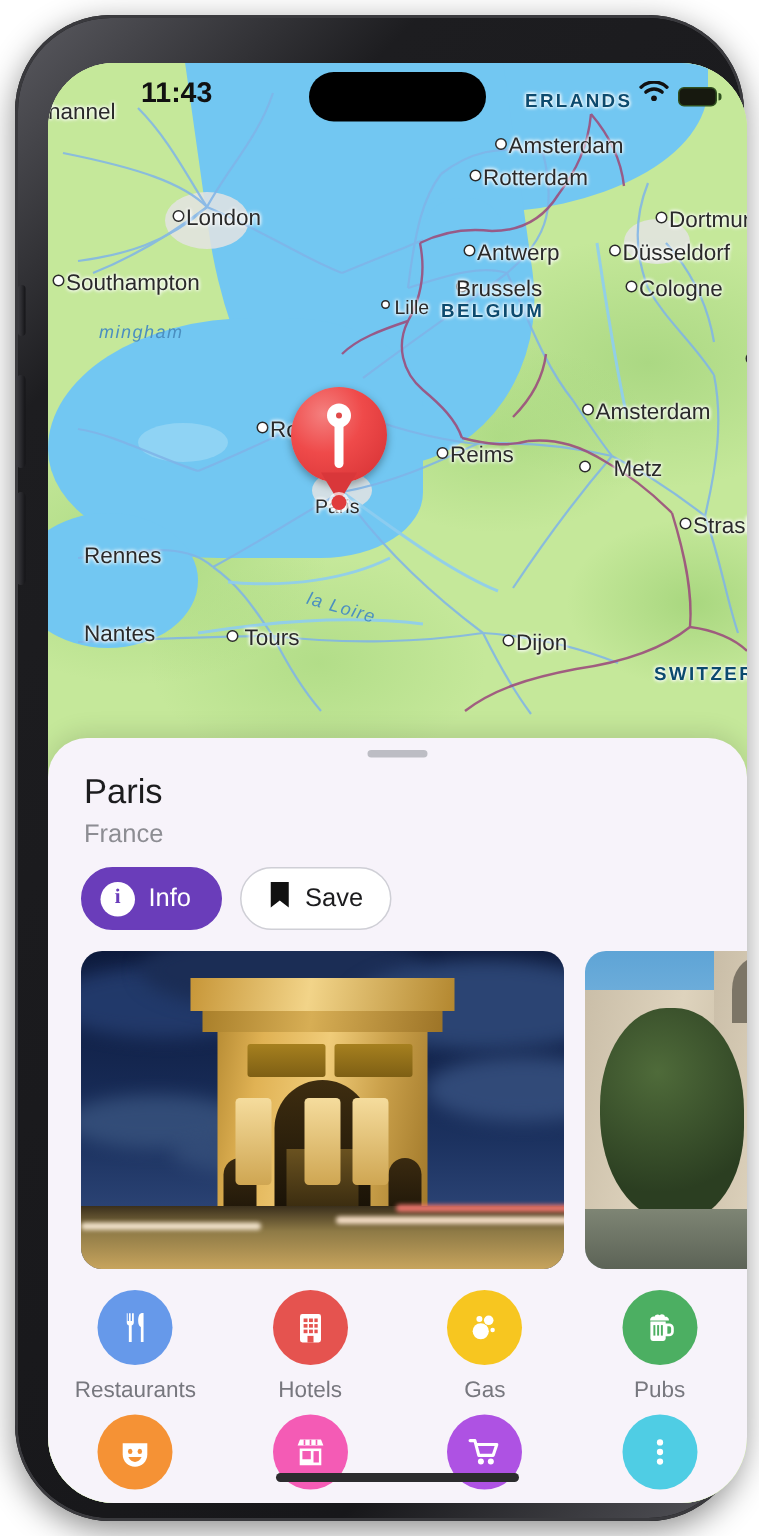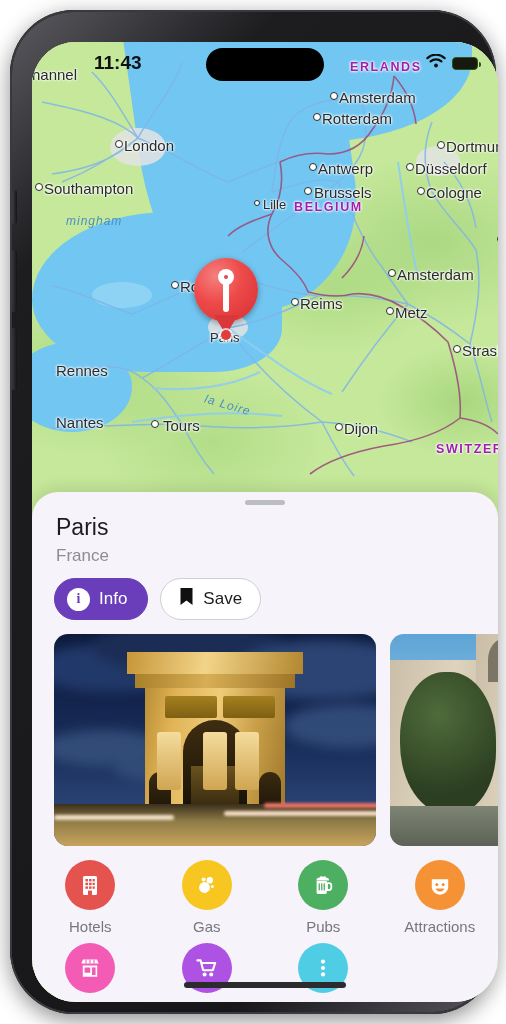--- a/index.html
+++ b/index.html
@@ -63,21 +63,21 @@
   .sea-nl{ left:245px; top:90px; width:60px; height:70px; border-radius:50% 40% 60% 30%; }
   .sea-sw{ left:-20px; top:300px; width:120px; height:90px; border-radius:50%; }
   .lake{ position:absolute; background:#8fd3f4; left:60px;top:240px;width:60px;height:26px;border-radius:50%; }
 
   
   svg.netlines{ position:absolute; inset:0; width:466px; height:960px; pointer-events:none; }
 
   .maplabel{ position:absolute; font-size:13px; color:#2a2a2a; white-space:nowrap;
       text-shadow:0 0 3px #fff,0 0 3px #fff,0 0 2px #fff; font-weight:400; }
   .maplabel.big{ font-size:15px; }
-  .maplabel.country{ font-size:12.5px; color:#a21caf; font-weight:700; letter-spacing:1.6px; }
+  .maplabel.country{ font-size:12.5px; color:#0c4a6e; font-weight:700; letter-spacing:1.6px; }
   .maplabel.water{ color:#4b8fc0; font-style:italic; font-size:12px; letter-spacing:1px; text-shadow:none;}
   .citydot{ position:absolute; width:6px; height:6px; border-radius:50%;
       background:#fff; border:1.6px solid #2b2b2b; }
   .citydot.lg{ width:8px;height:8px; }
   .urban{ position:absolute; background:#e3e3e3; border-radius:50%; opacity:.85; }
 
   
   .pin{ position:absolute; left:162px; top:216px; width:64px; height:64px; }
   .pin-head{
     position:absolute; left:0; top:0; width:64px; height:64px; border-radius:50%;
@@ -285,34 +285,34 @@
             <div class="maplabel big" style="left: 307px; top: 47px;">Amsterdam</div>
             <div class="citydot lg" style="left: 281px; top: 71px;"></div>
             <div class="maplabel big" style="left: 290px; top: 68px;">Rotterdam</div>
             <div class="citydot lg" style="left: 405px; top: 99px;"></div>
             <div class="maplabel big" style="left: 414px; top: 96px;">Dortmund</div>
             <div class="citydot lg" style="left: 277px; top: 121px;"></div>
             <div class="maplabel big" style="left: 286px; top: 118px;">Antwerp</div>
             <div class="citydot lg" style="left: 374px; top: 121px;"></div>
             <div class="maplabel big" style="left: 383px; top: 118px;">Düsseldorf</div>
             <div class="citydot lg" style="left: 272px; top: 145px;"></div>
-            <div class="maplabel big" style="left: 282px; top: 142px;">Brussels</div>
+            <div class="maplabel big" style="left: 272px; top: 142px;">Brussels</div>
             <div class="citydot lg" style="left: 385px; top: 145px;"></div>
             <div class="maplabel big" style="left: 394px; top: 142px;">Cologne</div>
             <div class="citydot" style="left: 222px; top: 158px;"></div>
             <div class="maplabel" style="left: 231px; top: 155px;">Lille</div>
             <div class="citydot lg" style="left: 356px; top: 227px;"></div>
             <div class="maplabel big" style="left: 365px; top: 224px;">Amsterdam</div>
             <div class="citydot lg" style="left: 465px; top: 193px;"></div>
             <div class="citydot lg" style="left: 139px; top: 239px;"></div>
             <div class="maplabel big" style="left: 148px; top: 236px;">Rou</div>
             <div class="citydot lg" style="left: 259px; top: 256px;"></div>
             <div class="maplabel big" style="left: 268px; top: 253px;">Reims</div>
             <div class="citydot lg" style="left: 354px; top: 265px;"></div>
-            <div class="maplabel big" style="left: 363px; top: 262px;">Metz</div>
+            <div class="maplabel big" style="left: 377px; top: 262px;">Metz</div>
             <div class="citydot lg" style="left: 421px; top: 303px;"></div>
             <div class="maplabel big" style="left: 430px; top: 300px;">Strasbou</div>
             <div class="maplabel big" style="left: 24px; top: 320px;">Rennes</div>
             <div class="citydot lg" style="left: 303px; top: 381px;"></div>
             <div class="maplabel big" style="left: 312px; top: 378px;">Dijon</div>
             <div class="maplabel big" style="left: 24px; top: 372px;">Nantes</div>
             <div class="citydot lg" style="left: 119px; top: 378px;"></div>
             <div class="maplabel big" style="left: 131px; top: 375px;">Tours</div>
             <div class="maplabel" style="left: 178px; top: 288px;">Paris</div>
           </div>
@@ -399,20 +399,29 @@
             <div class="p2bld" style="left:-4px;top:26px;width:150px;height:150px;"></div>
             <div class="p2bld" style="left:86px;top:0px;width:120px;height:180px;"></div>
             <div class="p2bld" style="left:98px;top:4px;width:34px;height:44px;border-radius:50% 50% 0 0;background:#7c7566;"></div>
             <div class="p2tree" style="left:10px;top:38px;width:96px;height:142px;"></div>
             <div class="p2ground"></div>
           </div>
         </div>
 
         <div class="cats" id="cat-grid">
             <div class="cat">
+              <div class="cat-circ" style="background: rgb(102, 153, 234);">
+                <svg width="26" height="26" viewBox="0 0 26 26">
+                  <path d="M7.5 3.5v6.2c0 1 .6 1.7 1.4 2v11h1.9V11.7c.8-.3 1.4-1 1.4-2V3.5h-1.2v5.2h-.9V3.5H9v5.2h-.9V3.5z" fill="#fff"></path>
+                  <path d="M17.6 3.3c-1.6 0-2.5 2.4-2.5 5.3 0 2.2.8 3.6 1.8 4v10.1h1.8V3.4z" fill="#fff"></path>
+                </svg>
+              </div>
+              <div class="cat-lbl">Restaurants</div>
+            </div>
+            <div class="cat">
               <div class="cat-circ" style="background: rgb(229, 83, 79);">
                 <svg width="26" height="26" viewBox="0 0 26 26">
                   <rect x="6" y="4" width="14" height="19" rx="1.6" fill="#fff"></rect>
                   <g fill="#E5534F">
                     <rect x="8.4" y="7" width="2.6" height="2.4"></rect>
                     <rect x="12" y="7" width="2.6" height="2.4"></rect>
                     <rect x="15.6" y="7" width="2.2" height="2.4"></rect>
                     <rect x="8.4" y="10.7" width="2.6" height="2.4"></rect>
                     <rect x="12" y="10.7" width="2.6" height="2.4"></rect>
                     <rect x="15.6" y="10.7" width="2.2" height="2.4"></rect>

